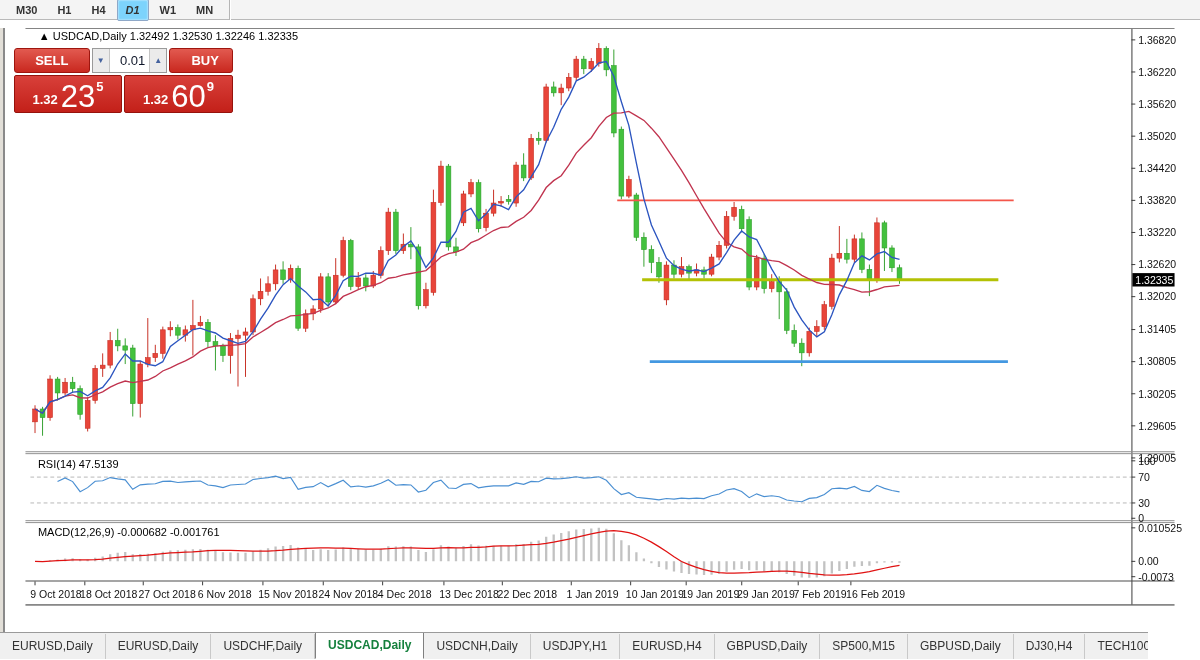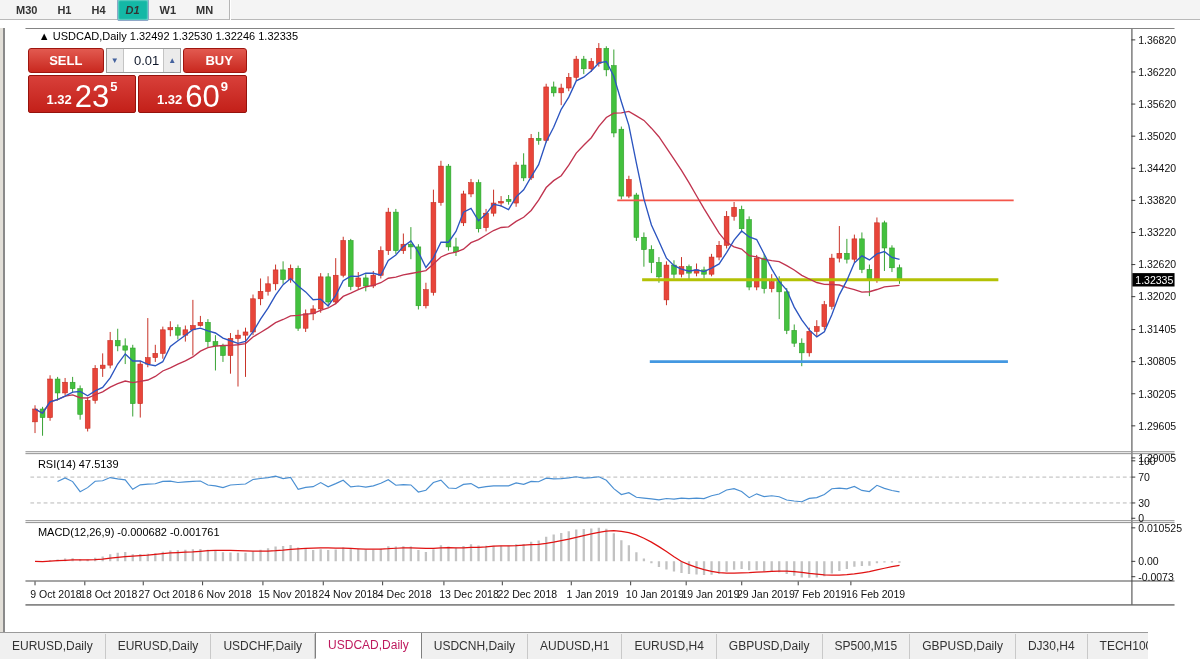--- a/index.html
+++ b/index.html
@@ -2,29 +2,29 @@
 <html><head>
 <meta charset="utf-8">
 <style>
   html,body{margin:0;padding:0;background:#e8e5de;font-family:"Liberation Sans",sans-serif;}
   #app{position:relative;width:1200px;height:660px;background:#fff;overflow:hidden;}
   
   #tf-toolbar{position:absolute;left:0;top:0;width:1200px;height:20px;background:#f4f4f4;
     border-bottom:1px solid #b9b9b9;display:flex;align-items:center;padding-left:6px;box-sizing:border-box;}
   .tf-btn{font:700 11px "Liberation Sans",sans-serif;color:#333;padding:4px 8px;margin:0 1px;
     border:1px solid transparent;border-radius:2px;cursor:default;}
-  .tf-btn.active{background:#14b8a6;border:1px solid #8fa8c8;box-shadow:inset 0 0 2px #fff;font-style:italic;}
+  .tf-btn.active{background:#7dd3fc;border:1px solid #8fa8c8;box-shadow:inset 0 0 2px #fff;font-style:italic;}
   .tf-sep{width:1px;height:20px;background:#b5b5b5;border-right:1px solid #fff;margin:0 6px;}
   
   #chart-frame{position:absolute;left:0;top:28px;width:1200px;height:632px;background:#fff;}
   #frame-left{position:absolute;left:0;top:0;width:5px;height:604px;background:#e2dfd8;
     border-right:2px solid #8a8a8a;box-sizing:border-box;}
   #chart-svg{position:absolute;left:0;top:0;}
   
-  #trade-panel{position:absolute;left:28px;top:20px;width:219px;}
+  #trade-panel{position:absolute;left:14px;top:20px;width:219px;}
   .trade-row{display:flex;height:25px;}
   .trade-btn{background:linear-gradient(#e25a50,#c9281f);color:#fff;border:1px solid #9e150e;
     border-radius:3px;font:700 13px "Liberation Sans",sans-serif;display:flex;align-items:center;justify-content:center;}
   #sell-btn{width:78px;}
   #buy-btn{width:57px;padding-left:8px;}
   #vol-spinner{width:80px;margin:0 2px;background:#fff;border:1px solid #9a9a9a;display:flex;box-sizing:border-box;}
   .spin-btn{width:16px;background:#ebebeb;display:flex;align-items:center;justify-content:center;
     font-size:8px;color:#44629e;border:0;}
   #spin-down{border-right:1px solid #c4c4c4;}
   #spin-up{border-left:1px solid #c4c4c4;}
@@ -35,21 +35,21 @@
   #sell-price-box{width:108px;margin-right:2px;}
   #buy-price-box{width:109px;}
   .p-small{font:700 13px "Liberation Sans",sans-serif;margin:0 3px 3px 0;}
   .p-big{font:400 31px/0.85 "Liberation Sans",sans-serif;}
   .p-sup{font:700 13px "Liberation Sans",sans-serif;margin:0 0 16px 1px;}
   
   #tab-bar{position:absolute;left:0;top:632px;width:1148px;height:26px;background:#f0f0f0;
     border-top:1px solid #9a9a9a;display:flex;align-items:flex-end;overflow:hidden;text-align:right;}
   .sym-tab{font:12px "Liberation Sans",sans-serif;color:#333;padding:5px 12px 6px 12px;white-space:nowrap;
     border-right:1px solid #c9c9c9;cursor:default;}
-  .sym-tab.active{background:#fff;border:1px solid #7f7f7f;border-bottom:1px solid #fff;font-weight:400;color:#be185d;}
+  .sym-tab.active{background:#fff;border:1px solid #7f7f7f;border-bottom:1px solid #fff;font-weight:700;color:#15803d;}
   #tab-nav{margin-left:auto;display:flex;align-items:center;padding:0 8px;gap:8px;}
   .tab-arrow{font-size:9px;color:#555;}
 </style>
 </head>
 <body>
 
 <div id="app">
 
   <div id="tf-toolbar">
     <div class="tf-btn">M30</div>
@@ -560,21 +560,21 @@
       </div>
     </div>
   </div>
 
   <div id="tab-bar">
     <div class="sym-tab">EURUSD,Daily</div>
     <div class="sym-tab">EURUSD,Daily</div>
     <div class="sym-tab">USDCHF,Daily</div>
     <div class="sym-tab active">USDCAD,Daily</div>
     <div class="sym-tab">USDCNH,Daily</div>
-    <div class="sym-tab">AUDUSD,H1</div>
+    <div class="sym-tab">USDJPY,H1</div>
     <div class="sym-tab">EURUSD,H4</div>
     <div class="sym-tab">GBPUSD,Daily</div>
     <div class="sym-tab">SP500,M15</div>
     <div class="sym-tab">GBPUSD,Daily</div>
     <div class="sym-tab">DJ30,H4</div>
     <div class="sym-tab">TECH100,H1</div>
     <div id="tab-nav">
       <span class="tab-arrow">◄</span>
 
     </div>

